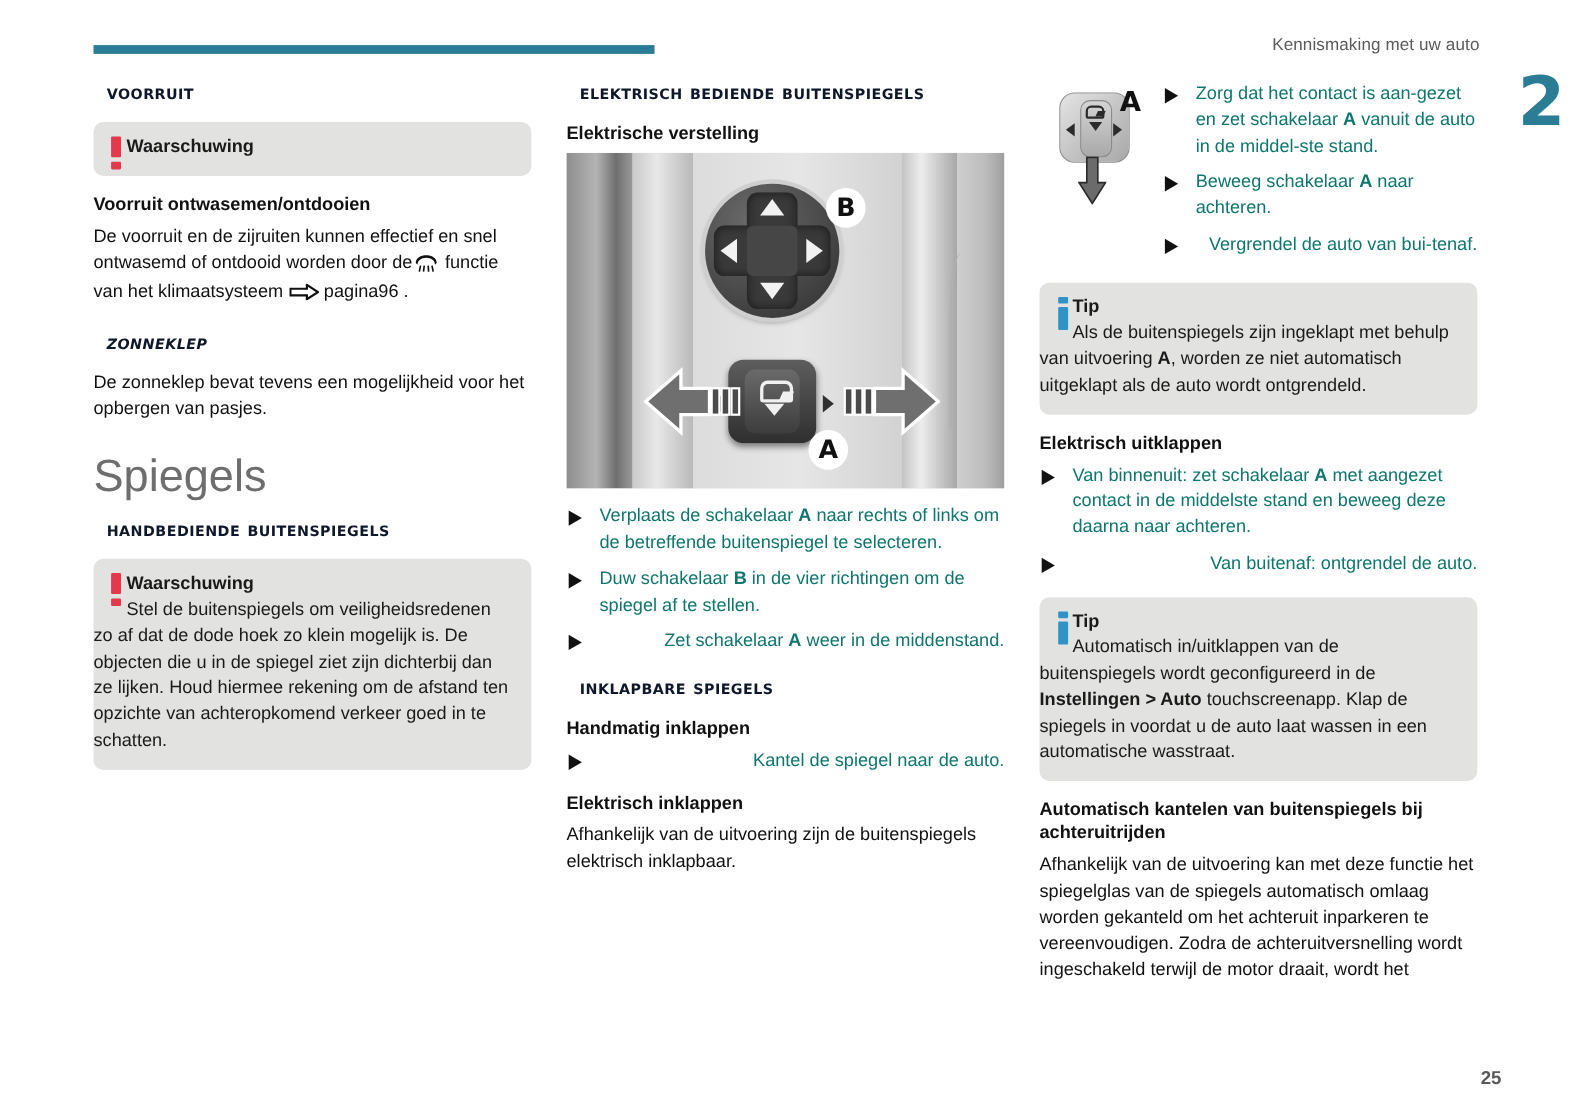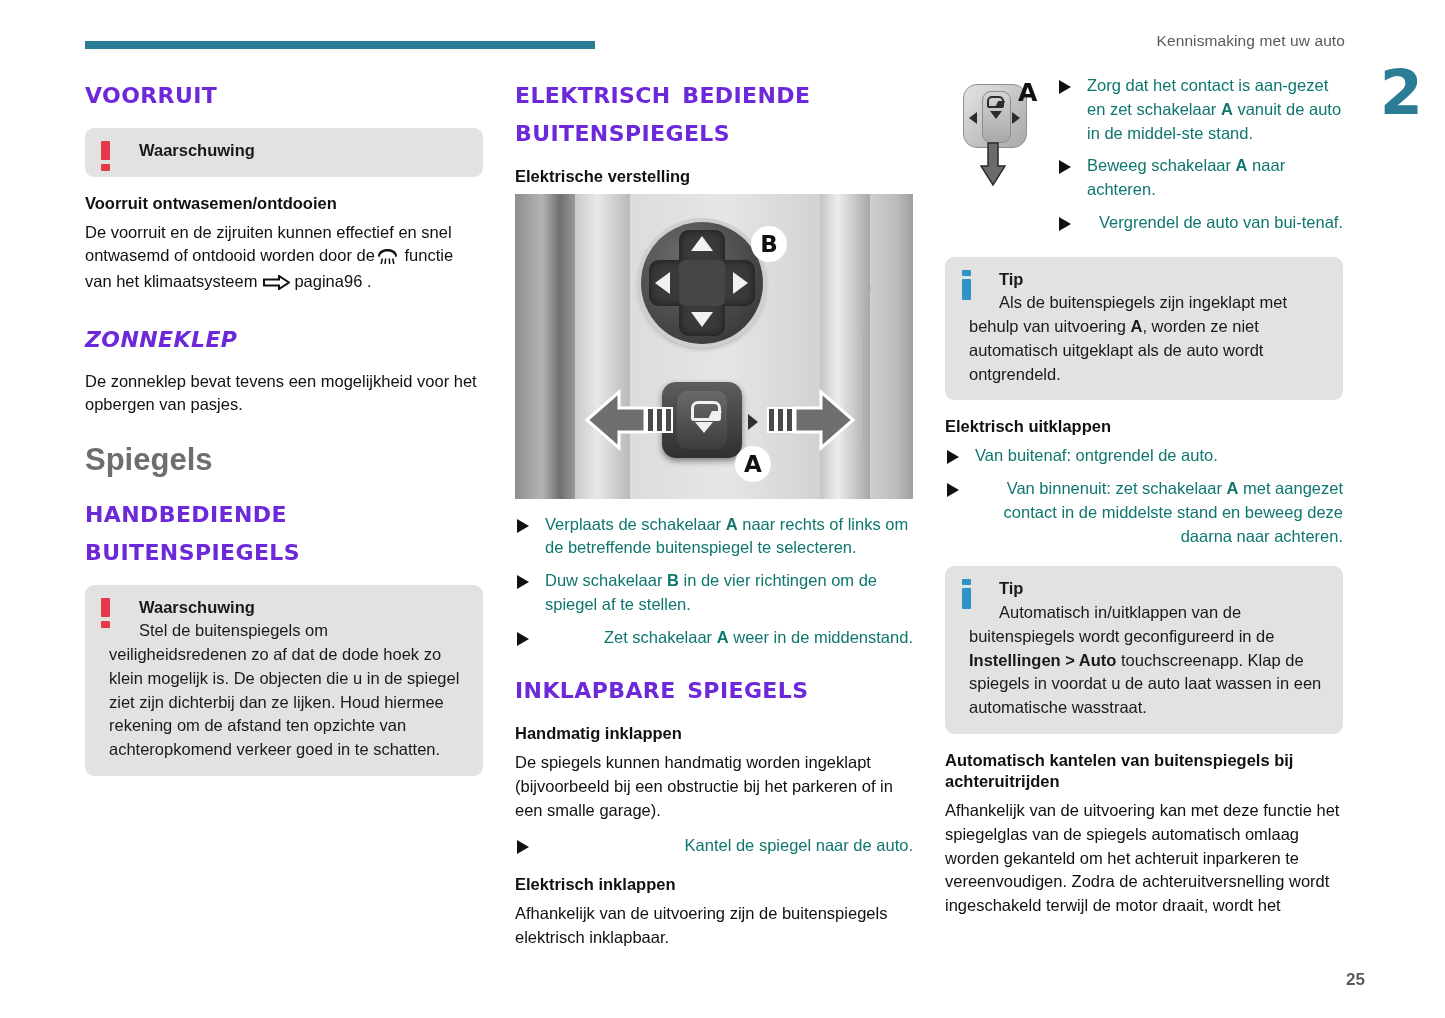--- a/index.html
+++ b/index.html
@@ -62,35 +62,35 @@
     gap: 32px;
   }
   .col {
     width: 398px;
     flex: 0 0 398px;
   }
 
   
   h1.section-title {
     font-family: "DejaVu Sans", sans-serif;
-    font-size: 32px;
+    font-size: 18px;
     font-weight: bold;
     font-variant: small-caps;
     text-transform: lowercase;
     letter-spacing: 0.4px;
-    margin: 0 0 16px 0;
-    color: #6d28d9;
+    margin: 0 0 16px 12px;
+    color: #0f172a;
     line-height: 1.18;
   }
   h1.section-title.tight { margin-bottom: 14px; font-style: italic; }
   h1.section-title::first-letter { font-size: 1em; }
 
   h2.grey-title {
-    font-size: 31px;
-    font-weight: bold;
+    font-size: 41px;
+    font-weight: normal;
     color: #6e6e6e;
     margin: 26px 0 16px 0;
     line-height: 1.1;
     font-family: "Liberation Sans", sans-serif;
   }
 
   h3.sub-title {
     font-size: 16.5px;
     font-weight: bold;
     margin: 16px 0 7px 0;
@@ -129,21 +129,21 @@
     height: 0;
     border-left: 12px solid #111;
     border-top: 7.5px solid transparent;
     border-bottom: 7.5px solid transparent;
   }
 
   
   .callout {
     background: #e2e2e0;
     border-radius: 9px;
-    padding: 11px 16px 14px 24px;
+    padding: 11px 16px 14px 0;
     margin: 12px 0 14px 0;
     position: relative;
     font-size: 16.5px;
     line-height: 1.44;
   }
   .callout .cal-head {
     font-weight: bold;
     display: inline;
   }
 
@@ -489,21 +489,20 @@
 
     <ul class="arrow-list">
       <li><span class="tri"></span><span>Verplaats de schakelaar </span><b class="lbl">A</b><span> naar rechts of links om de betreffende buitenspiegel te selecteren.</span></li>
       <li><span class="tri"></span><span>Duw schakelaar </span><b class="lbl">B</b><span> in de vier richtingen om de spiegel af te stellen.</span></li>
       <li><span class="tri"></span><span>Zet schakelaar </span><b class="lbl">A</b><span> weer in de middenstand.</span></li>
     </ul>
 
     <h1 class="section-title" style="margin-top:20px">Inklapbare spiegels</h1>
 
     <h3 class="sub-title first">Handmatig inklappen</h3>
-    <p class="body">De spiegels kunnen handmatig worden ingeklapt (bijvoorbeeld bij een obstructie bij het parkeren of in een smalle garage).</p>
 
     <ul class="arrow-list">
       <li><span class="tri"></span><span>Kantel de spiegel naar de auto.</span></li>
     </ul>
 
     <h3 class="sub-title">Elektrisch inklappen</h3>
     <p class="body">Afhankelijk van de uitvoering zijn de buitenspiegels elektrisch inklapbaar.</p>
 
   </div>
 
@@ -546,22 +545,22 @@
       </div>
       <div>
         <span style="padding-left:30px;display:inline-block"></span><span>Als de buitenspiegels zijn ingeklapt met</span>
         <span>behulp van uitvoering </span><b class="lbl">A</b><span>, worden ze niet automatisch uitgeklapt als de auto wordt ontgrendeld.</span>
       </div>
     </div>
 
     <h3 class="sub-title">Elektrisch uitklappen</h3>
 
     <ul class="arrow-list">
+      <li><span class="tri"></span><span>Van binnenuit: zet schakelaar </span><b class="lbl">A</b><span> met aangezet contact in de middelste stand en beweeg deze daarna naar achteren.</span></li>
       <li><span class="tri"></span><span>Van buitenaf: ontgrendel de auto.</span></li>
-      <li><span class="tri"></span><span>Van binnenuit: zet schakelaar </span><b class="lbl">A</b><span> met aangezet contact in de middelste stand en beweeg deze daarna naar achteren.</span></li>
     </ul>
 
     <div class="callout" style="margin-top:18px">
       <span class="icon-info">
           <span class="dot"></span>
           <span class="bar"></span>
         </span>
       <div class="cal-firstline">
         <span class="cal-head">Tip</span>
       </div>

